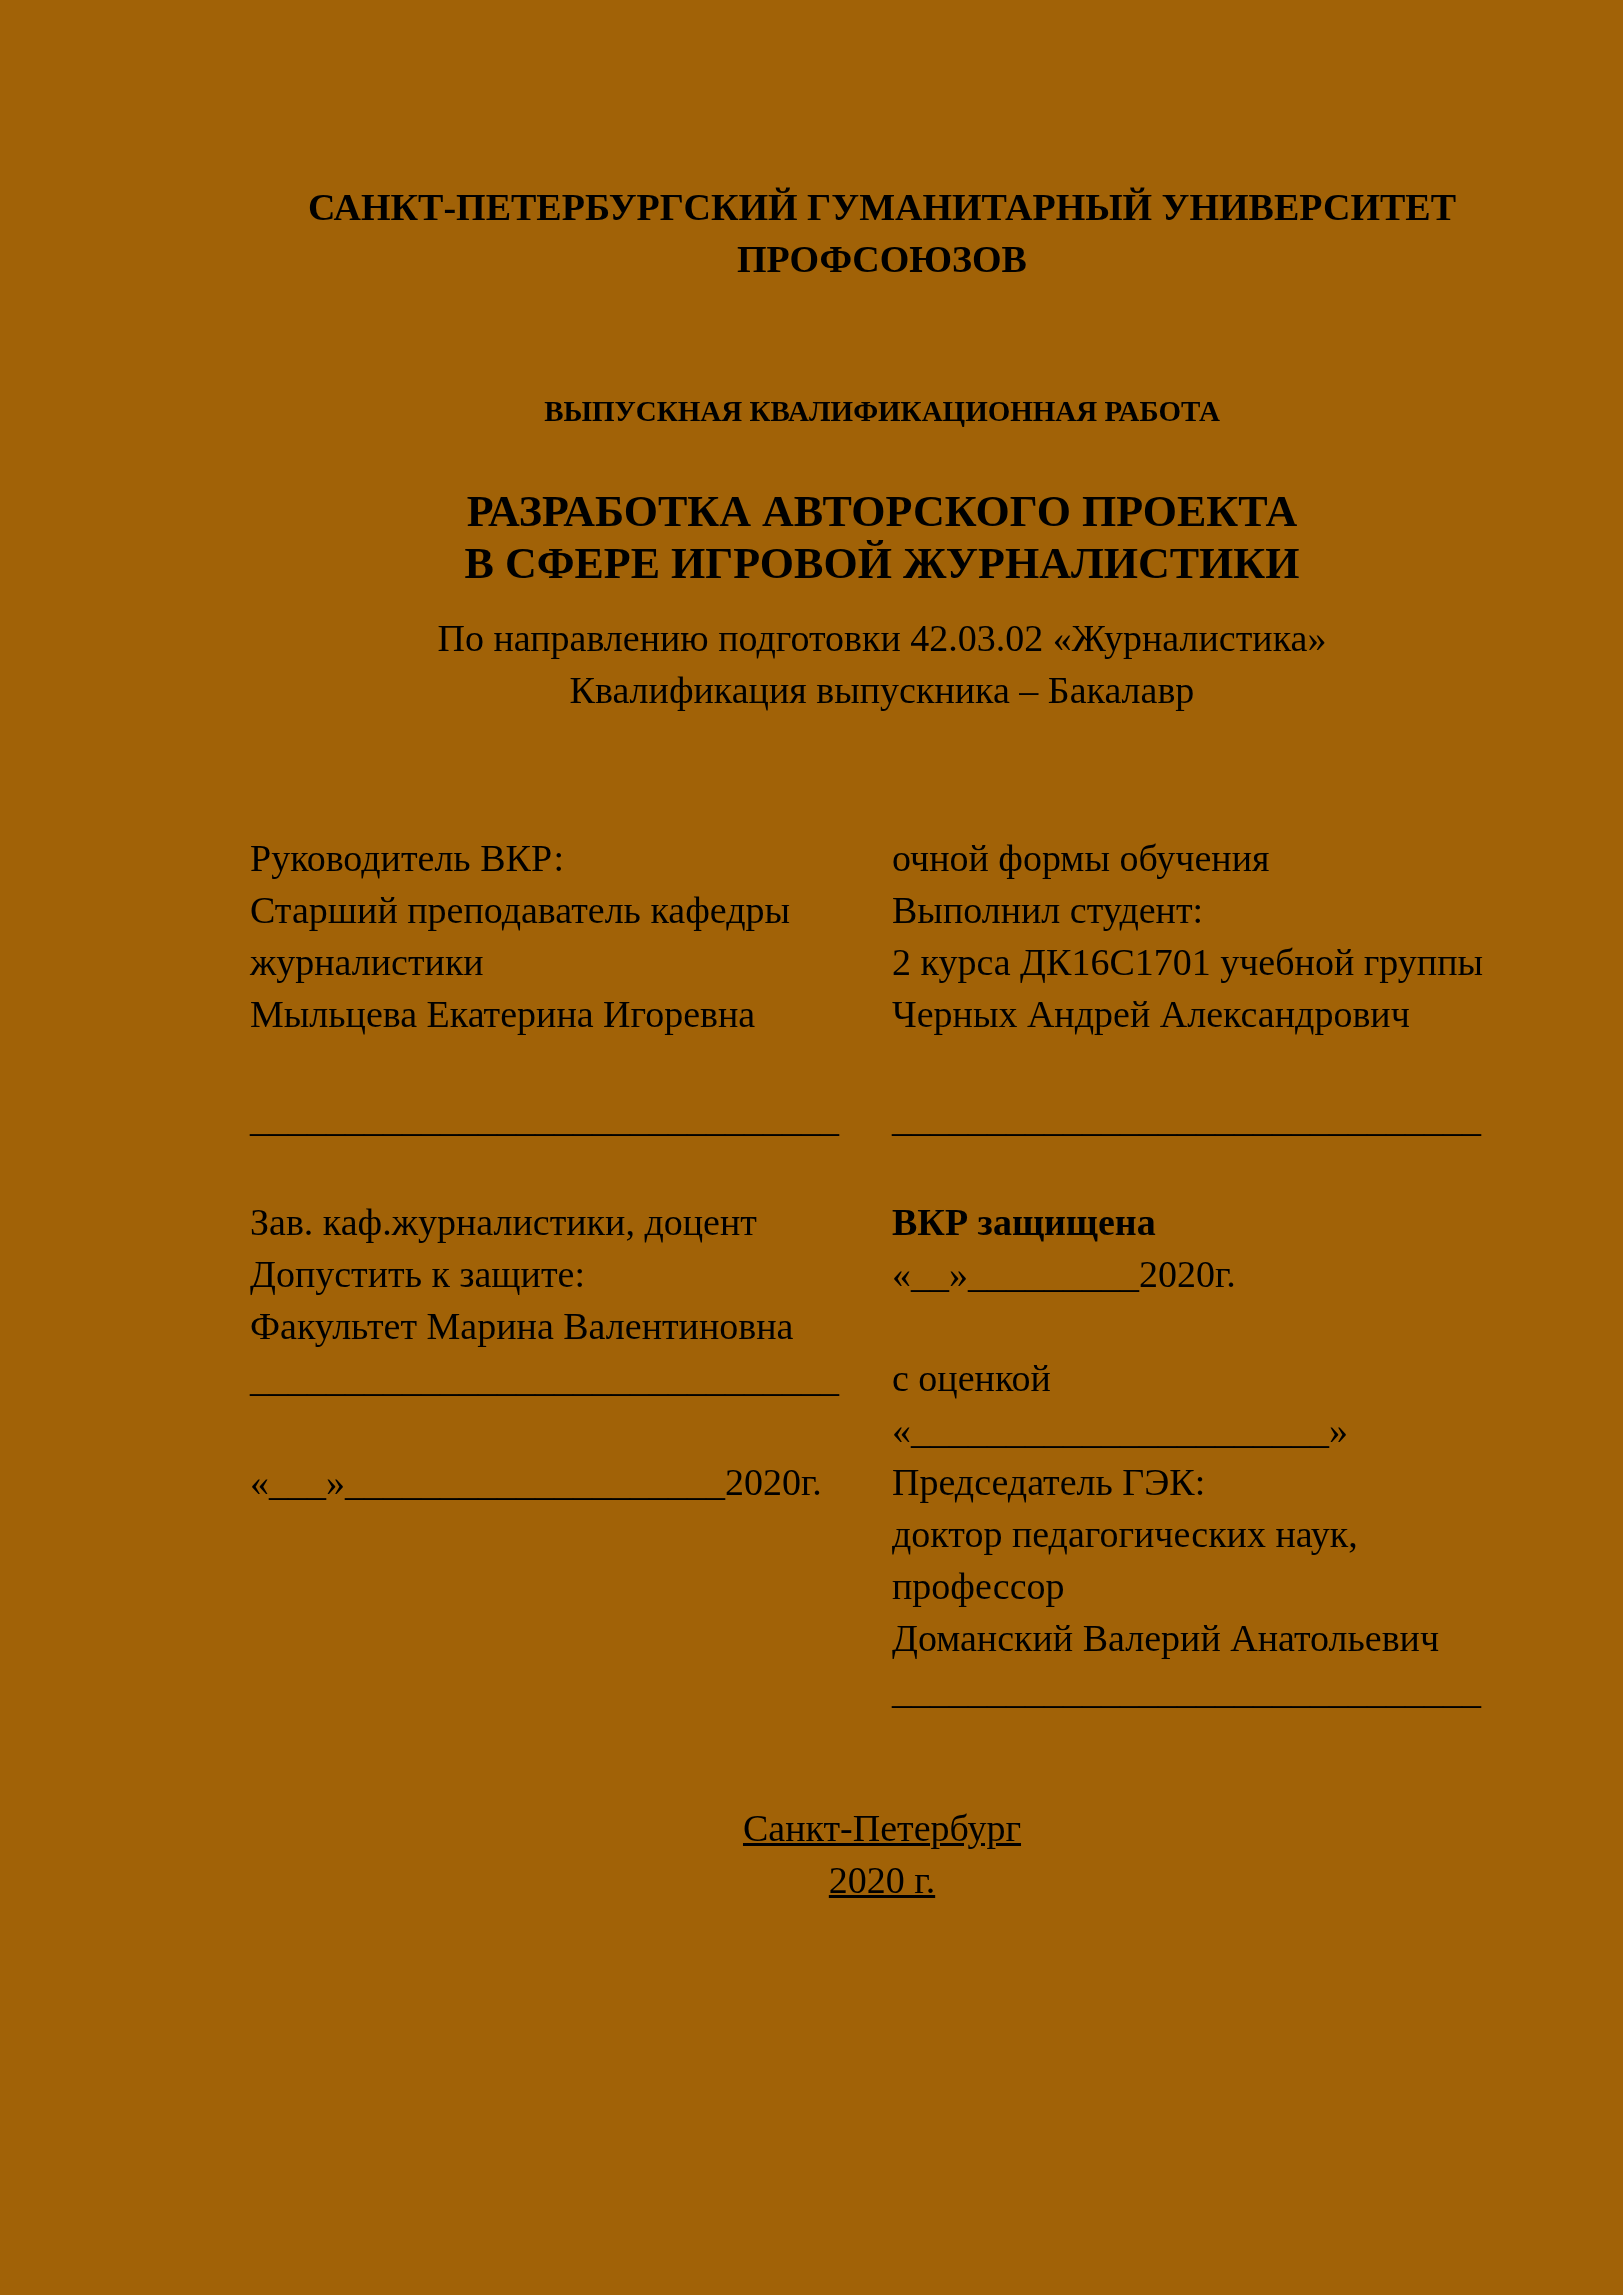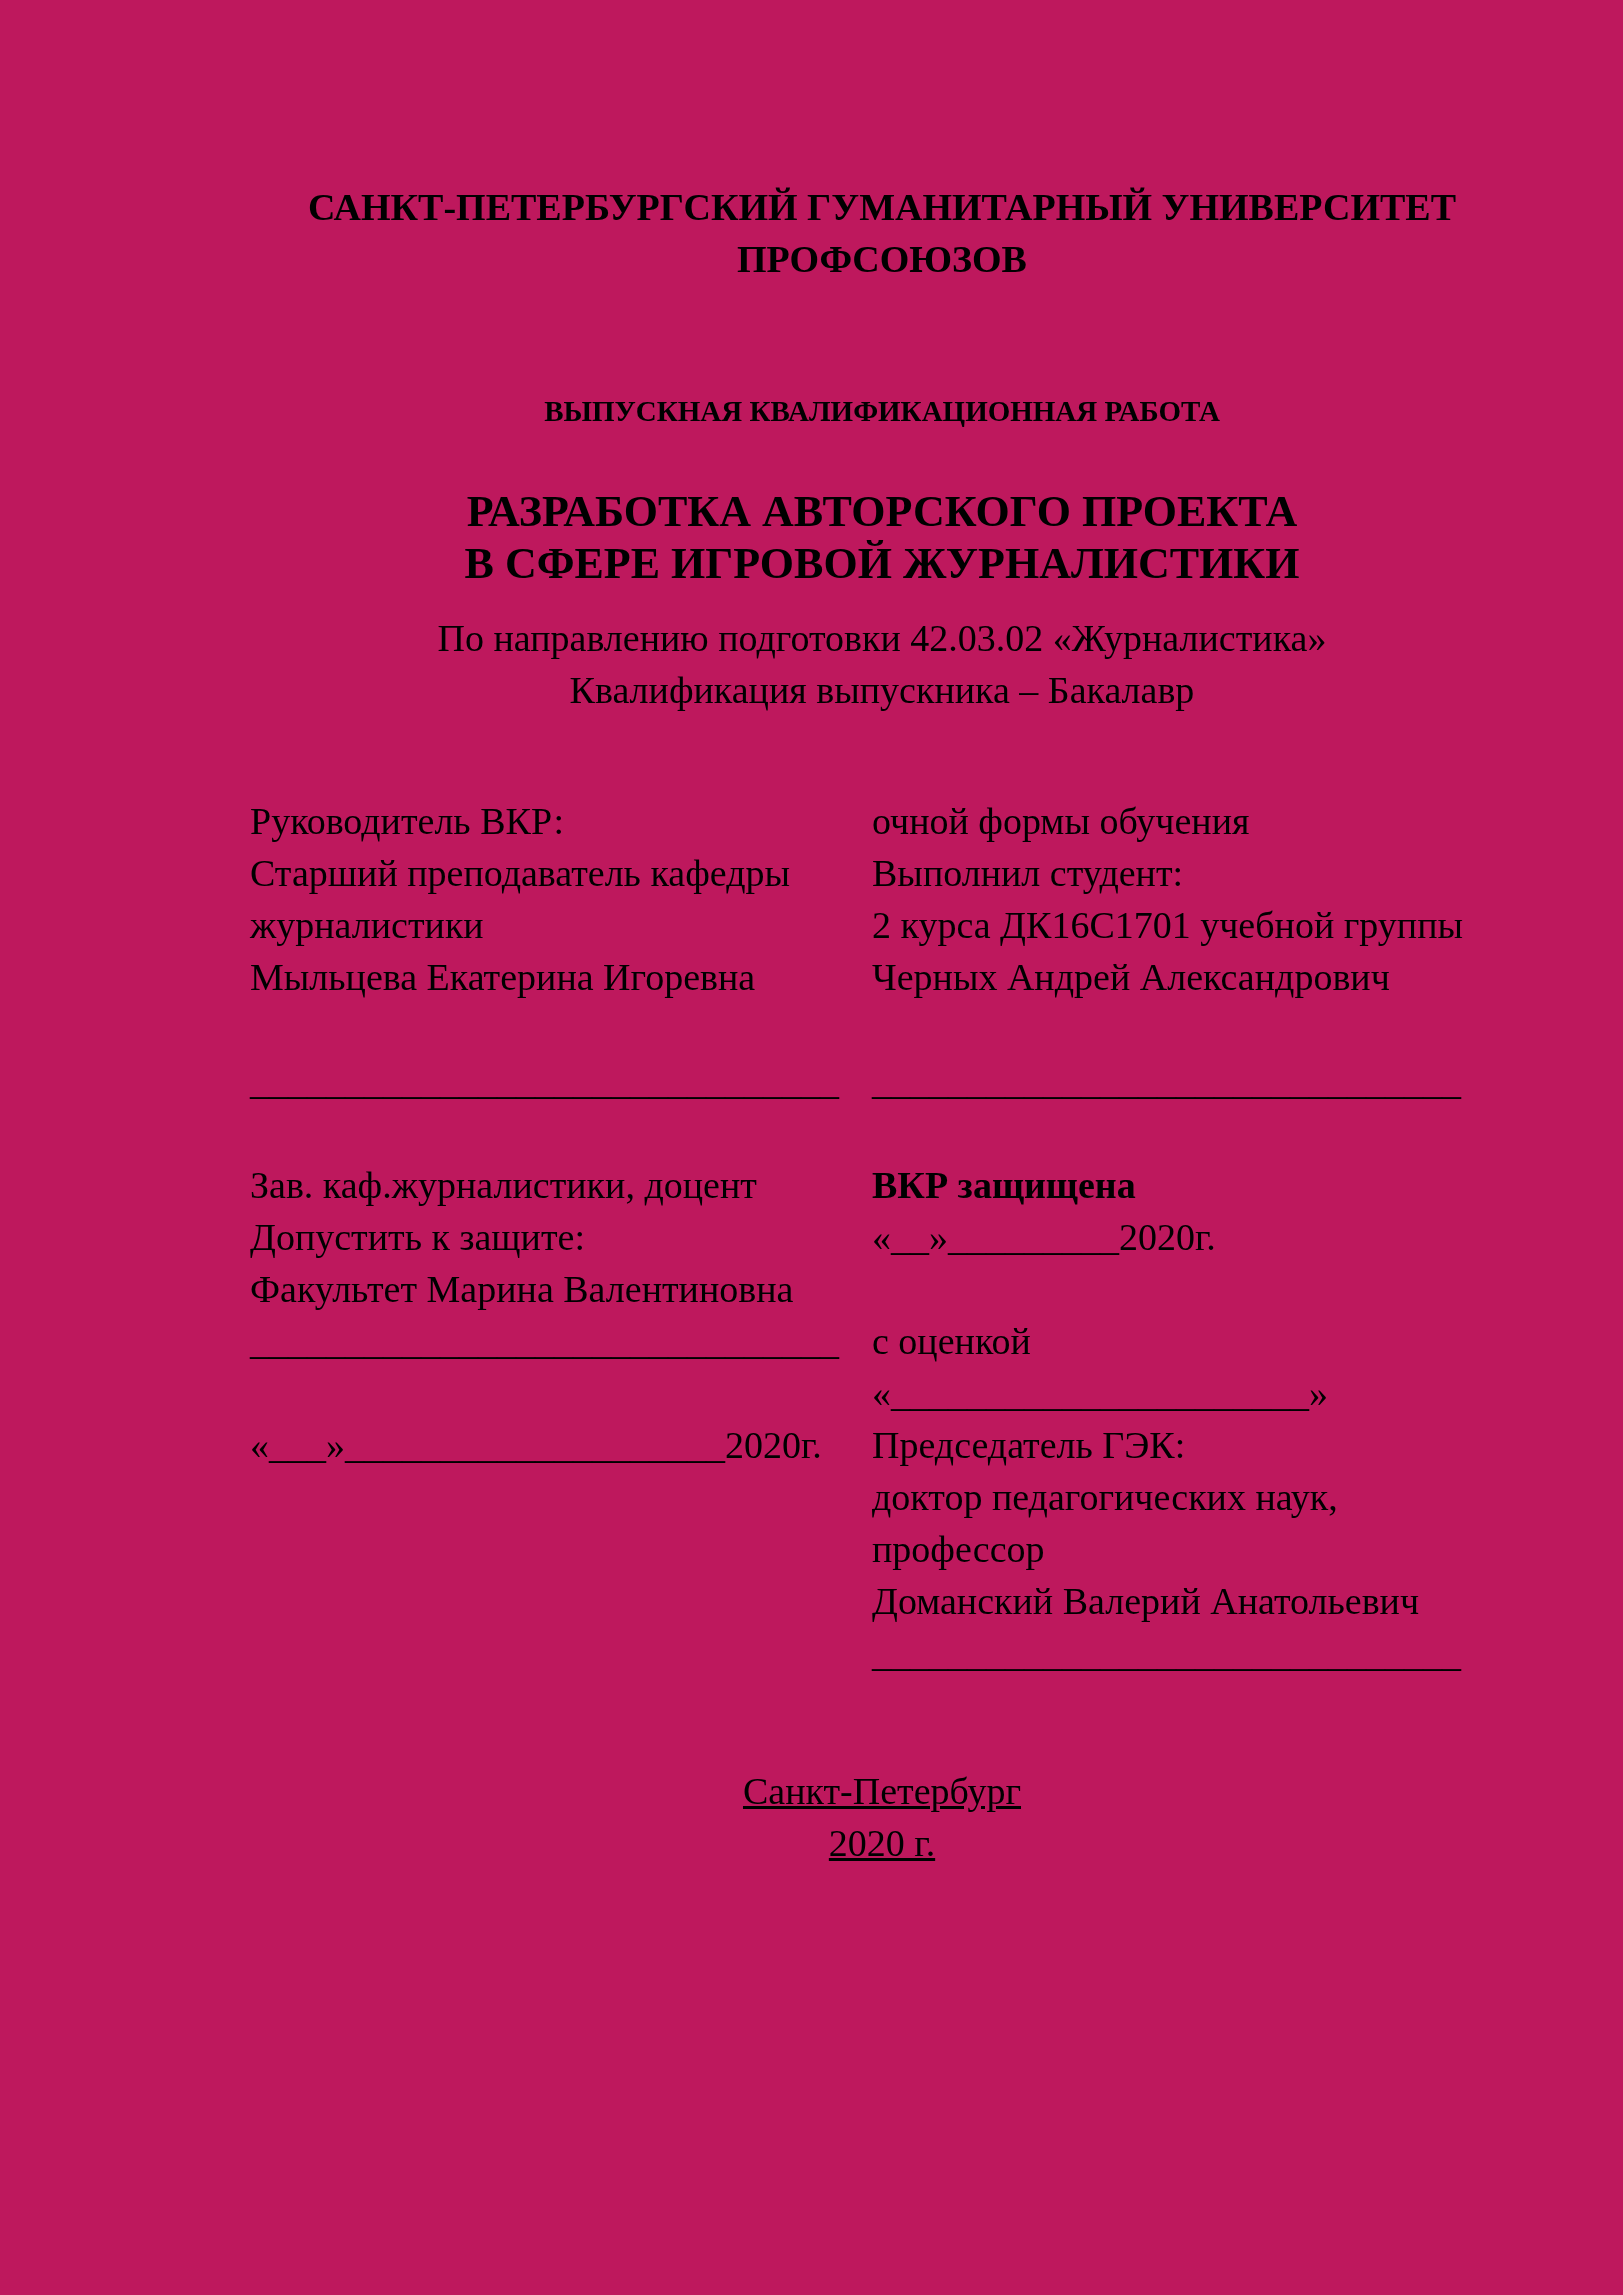--- a/index.html
+++ b/index.html
@@ -5,21 +5,21 @@
   html, body {
     margin: 0;
     padding: 0;
     background: #ffffff;
   }
   .page {
     position: relative;
     width: 1623px;
     height: 2295px;
     margin: 0 auto;
-    background: #be185d;
+    background: #a16207;
     color: #000000;
     font-family: "Liberation Serif", "DejaVu Serif", serif;
     font-size: 38px;
     line-height: 52px;
     box-sizing: border-box;
     padding: 181px 109px 0 250px;
   }
   .center-block {
     text-align: center;
   }
@@ -42,21 +42,22 @@
   .thesis-title {
     font-weight: bold;
     margin: 49px 0 0 0;
     font-size: 44px;
   }
   .program-block {
     margin-top: 22px;
   }
   .columns {
     display: flex;
-    margin-top: 79px;
+    margin-top: 116px;
+    gap: 20px;
   }
   .col-left {
     width: 622px;
     flex: 0 0 622px;
   }
   .col-right {
     flex: 1;
   }
   .line {
     white-space: nowrap;

